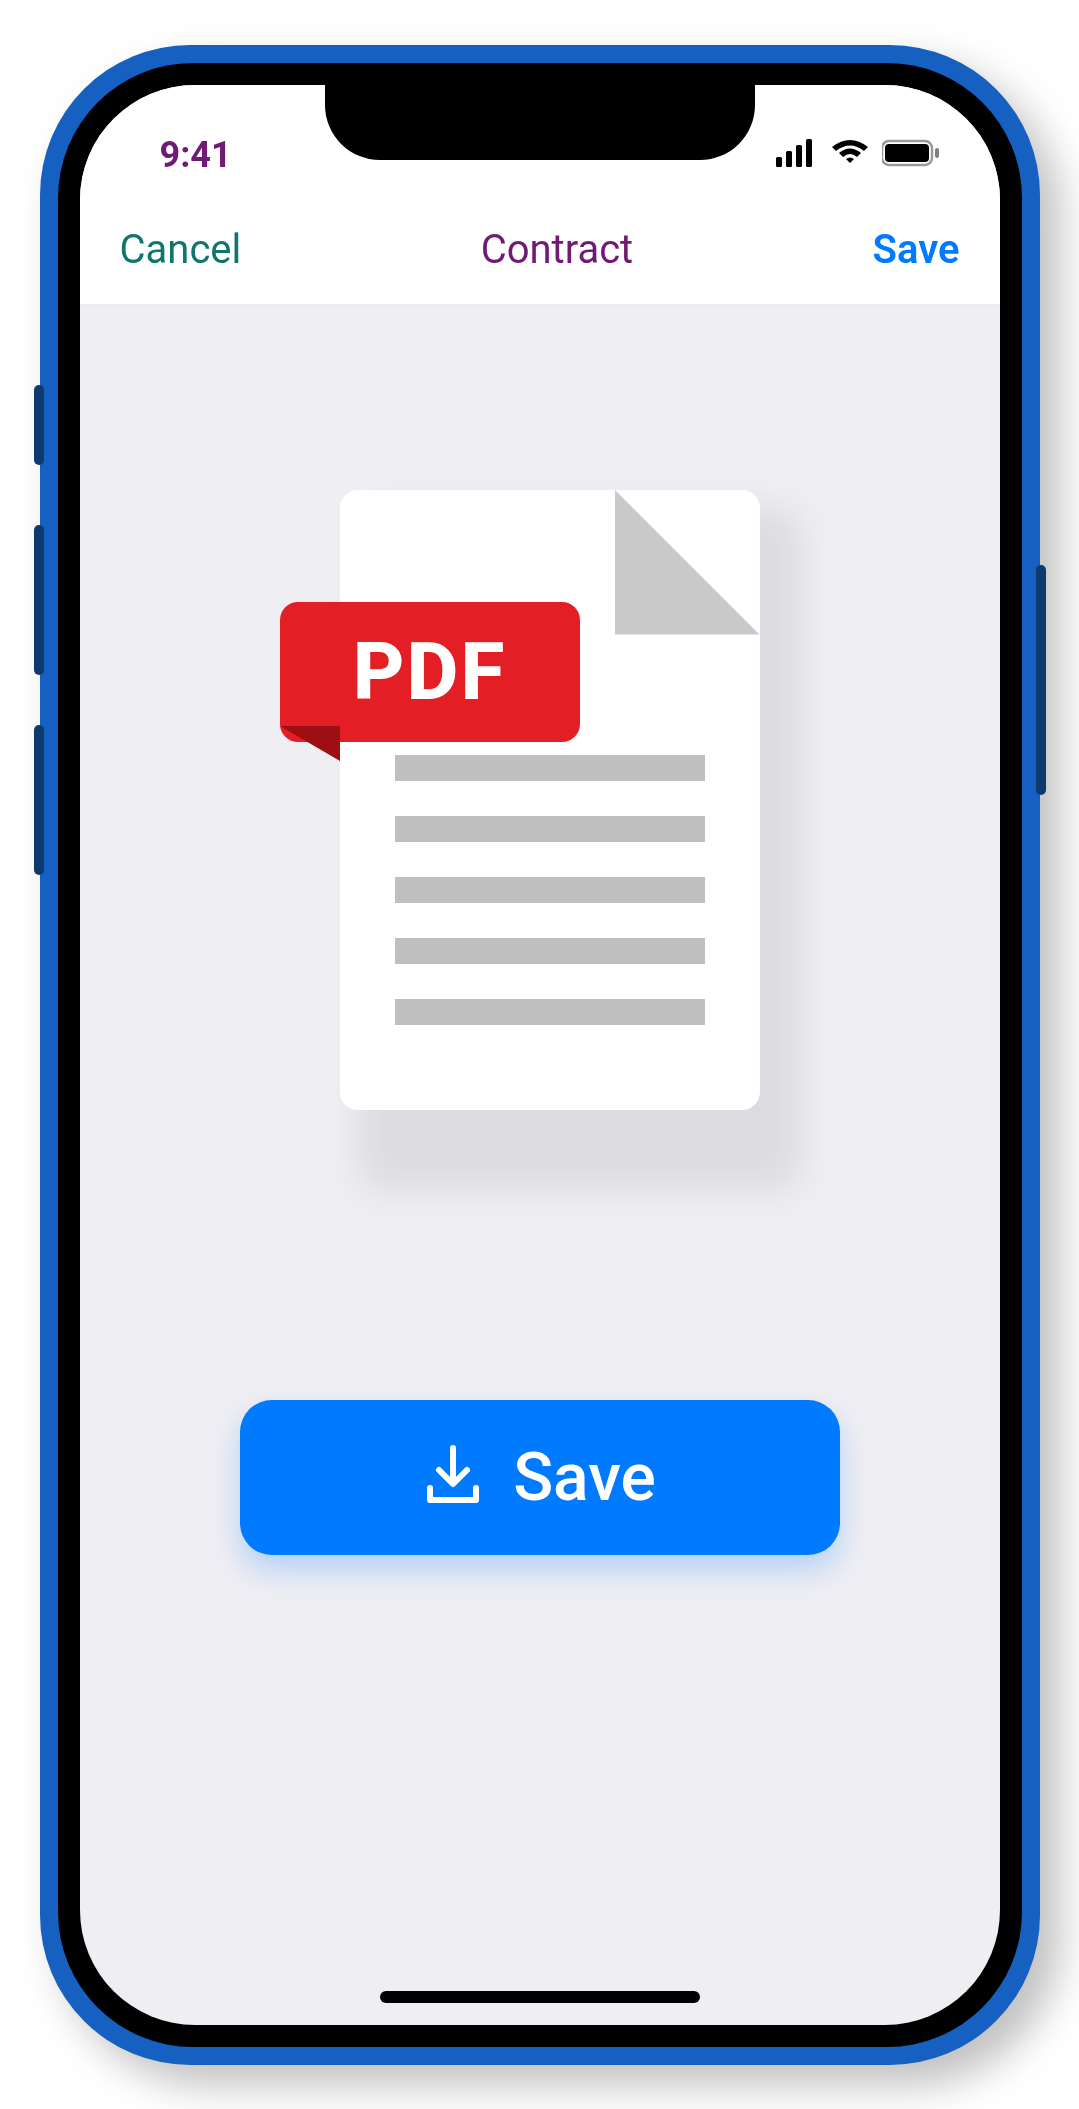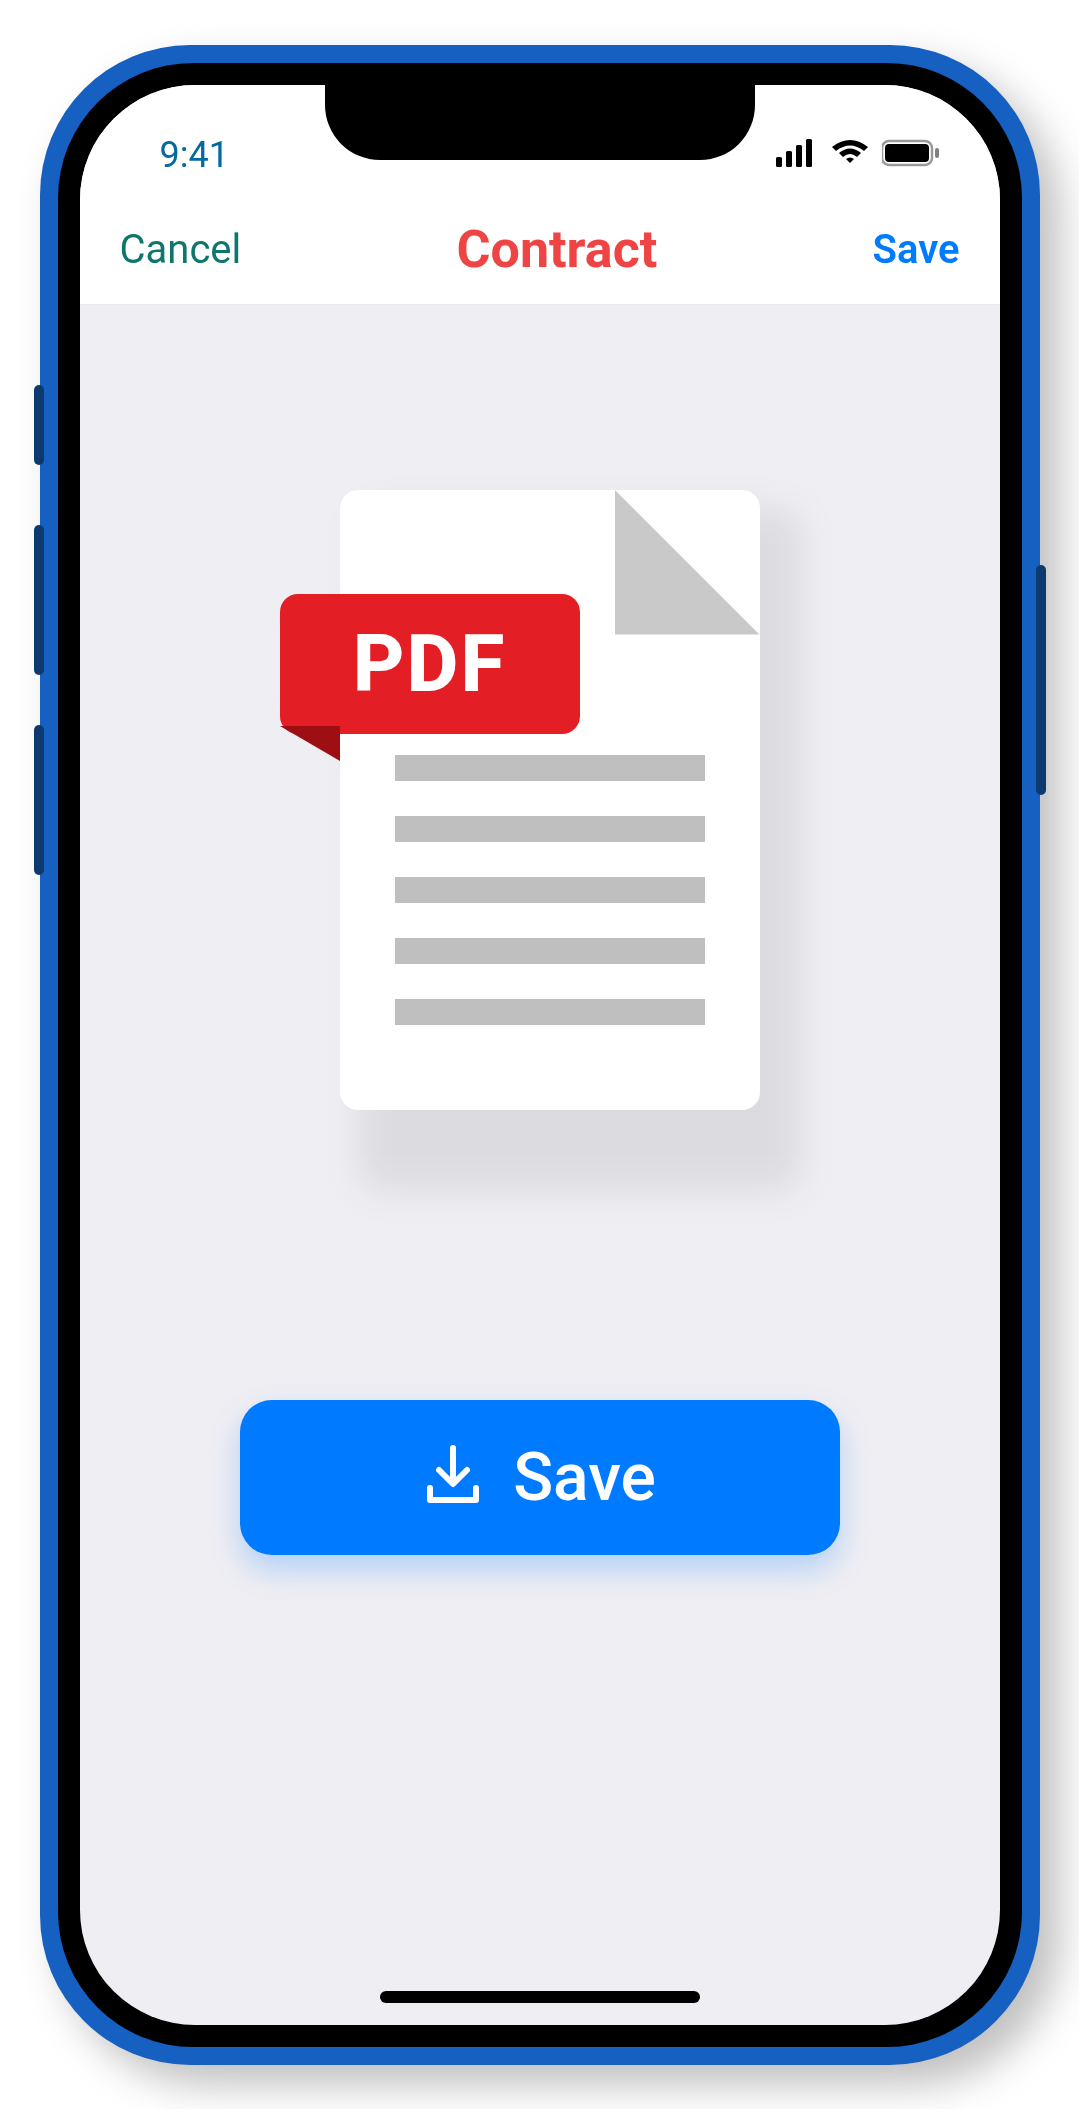--- a/index.html
+++ b/index.html
@@ -53,22 +53,22 @@
     height: 110px;
     background: #fff;
     display: flex;
     align-items: center;
     justify-content: space-between;
     padding: 0 60px 0 80px;
     padding-top: 30px;
   }
   .status-time {
     font-size: 36px;
-    font-weight: 400;
-    color: #0369a1;
+    font-weight: 700;
+    color: #701a75;
   }
   .status-right {
     display: flex;
     align-items: center;
     gap: 12px;
   }
   .nav-bar {
     height: 110px;
     background: #fff;
     display: flex;
@@ -77,23 +77,23 @@
     padding: 0 40px;
     border-bottom: 1px solid rgba(0,0,0,0.08);
   }
   .nav-cancel {
     font-size: 40px;
     font-weight: 400;
     color: #0f766e;
     cursor: pointer;
   }
   .nav-title {
-    font-size: 52px;
-    font-weight: 700;
-    color: #ef4444;
+    font-size: 40px;
+    font-weight: 400;
+    color: #701a75;
   }
   .nav-save {
     font-size: 40px;
     font-weight: 600;
     color: #007aff;
     cursor: pointer;
   }
   .content {
     position: relative;
     padding-top: 185px;
@@ -153,21 +153,21 @@
     display: flex;
     flex-direction: column;
     gap: 35px;
   }
   .doc-line {
     height: 26px;
     background: #bfbfbf;
   }
   .pdf-badge {
     position: absolute;
-    top: 104px;
+    top: 112px;
     left: 0;
     width: 300px;
     height: 140px;
     background: #e41e25;
     border-radius: 18px;
     display: flex;
     align-items: center;
     justify-content: center;
   }
   .pdf-badge-text {

